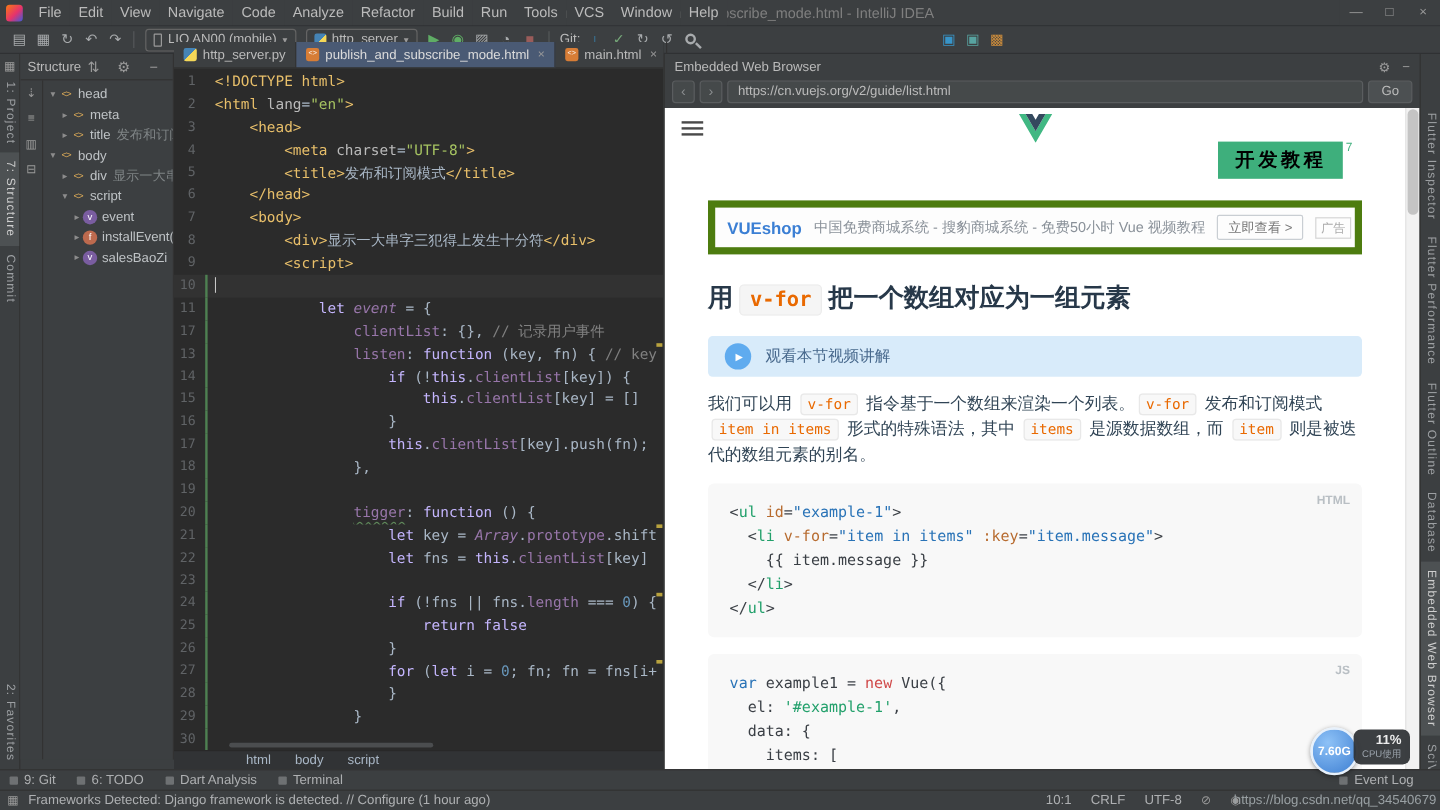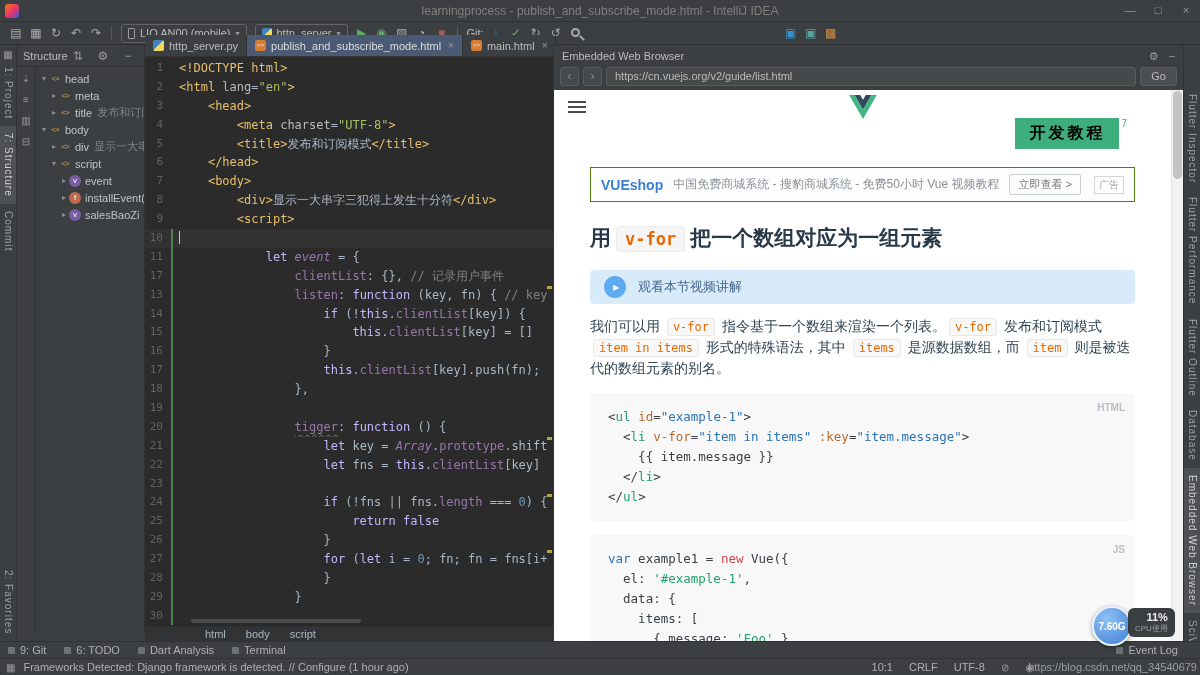--- a/index.html
+++ b/index.html
@@ -113,21 +113,21 @@
 .b-content{flex:1;background:#fff;position:relative;overflow:hidden;color:#304455}
 .page{position:absolute;left:0;top:0;right:12px;bottom:0;overflow:hidden}
 .pg-nav{height:28px;position:relative}
 .hamburger{position:absolute;left:14px;top:11px;width:18px}
 .hamburger span{display:block;height:2px;background:#4a4a4a;margin-bottom:3px}
 .vue-logo{position:absolute;left:50%;top:5px;transform:translateX(-50%)}
 .banner-row{display:flex;justify-content:flex-end;align-items:flex-start;padding-right:44px}
 .banner{background:#3eaf7c;color:#000000;font-size:16px;font-weight:bold;letter-spacing:3px;
   padding:5px 14px}
 .banner-sup{color:#3eaf7c;font-size:10px;margin-left:2px}
-.adbar{margin:18px 36px 0;display:flex;align-items:center;gap:10px;border:1px solid #4d7c0f;
+.adbar{margin:18px 36px 0;display:flex;align-items:center;gap:10px;border:6px solid #4d7c0f;
   background:#fdfdfd;padding:6px 10px;font-size:12px;color:#8a9199;white-space:nowrap;overflow:hidden}
 .ad-brand{color:#3b7fd4;font-weight:bold;font-size:14px}
 .ad-cta{border:1px solid #c9ced3;border-radius:2px;padding:2px 8px;font-size:11px;color:#777;flex:none}
 .ad-tag{margin-left:auto;border:1px solid #d5d5d5;color:#aaa;font-size:10px;padding:1px 4px;flex:none}
 .doc-h1{margin:22px 36px 0;font-size:21px;color:#273849;font-weight:600}
 .h1-code{font-family:"DejaVu Sans Mono",monospace;font-size:17px;color:#e96900;background:#f5f5f5;
   border:1px solid #ececec;border-radius:4px;padding:2px 8px;margin:0 5px}
 .videobox{margin:18px 36px 0;background:#d8ebfa;border-radius:4px;height:34px;display:flex;
   align-items:center;gap:12px;padding:0 14px}
 .play-circle{width:22px;height:22px;border-radius:50%;background:#5fabef;color:#fff;font-size:8px;
@@ -178,20 +178,35 @@
 .cpu-label{color:#9aa2ab;font-size:8px}
 .watermark{position:absolute;right:3px;bottom:2px;font-size:11px;color:#99a0a3;z-index:50}
 </style>
 </head>
 <body>
 
 <div id="app">
 
   <div class="titlebar">
     <div class="app-logo"></div>
+    <div class="menu-bar">
+        <span class="menu-item">File</span>
+        <span class="menu-item">Edit</span>
+        <span class="menu-item">View</span>
+        <span class="menu-item">Navigate</span>
+        <span class="menu-item">Code</span>
+        <span class="menu-item">Analyze</span>
+        <span class="menu-item">Refactor</span>
+        <span class="menu-item">Build</span>
+        <span class="menu-item">Run</span>
+        <span class="menu-item">Tools</span>
+        <span class="menu-item">VCS</span>
+        <span class="menu-item">Window</span>
+        <span class="menu-item">Help</span>
+      </div>
     <div class="win-title">learningprocess - publish_and_subscribe_mode.html - IntelliJ IDEA</div>
     <div class="win-controls">
         <span class="win-btn">—</span>
         <span class="win-btn">□</span>
         <span class="win-btn">×</span>
       </div>
   </div>
 
   <div class="toolbar">
     <span style="display:flex">

